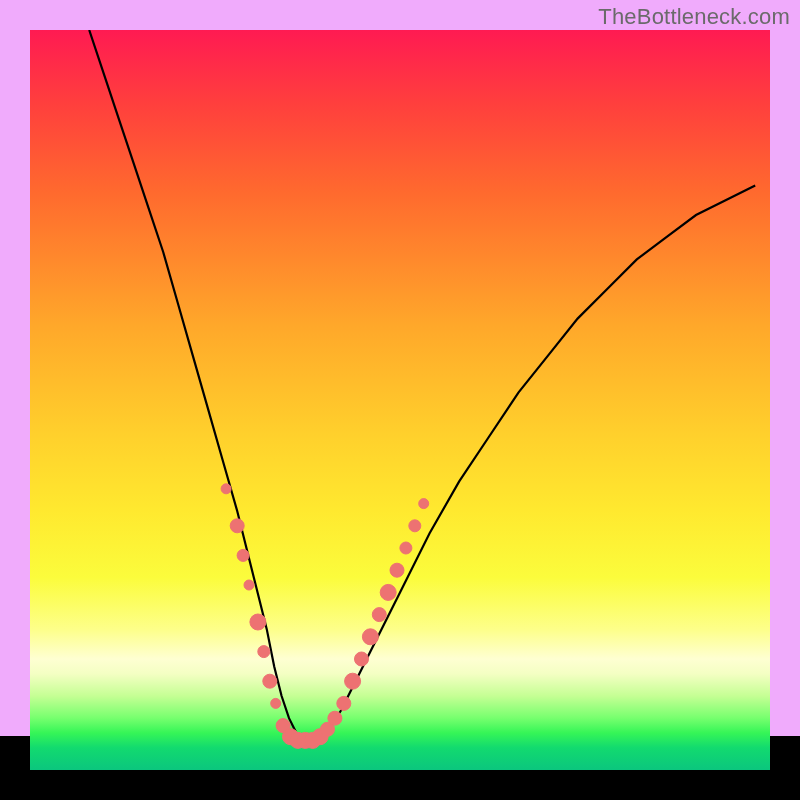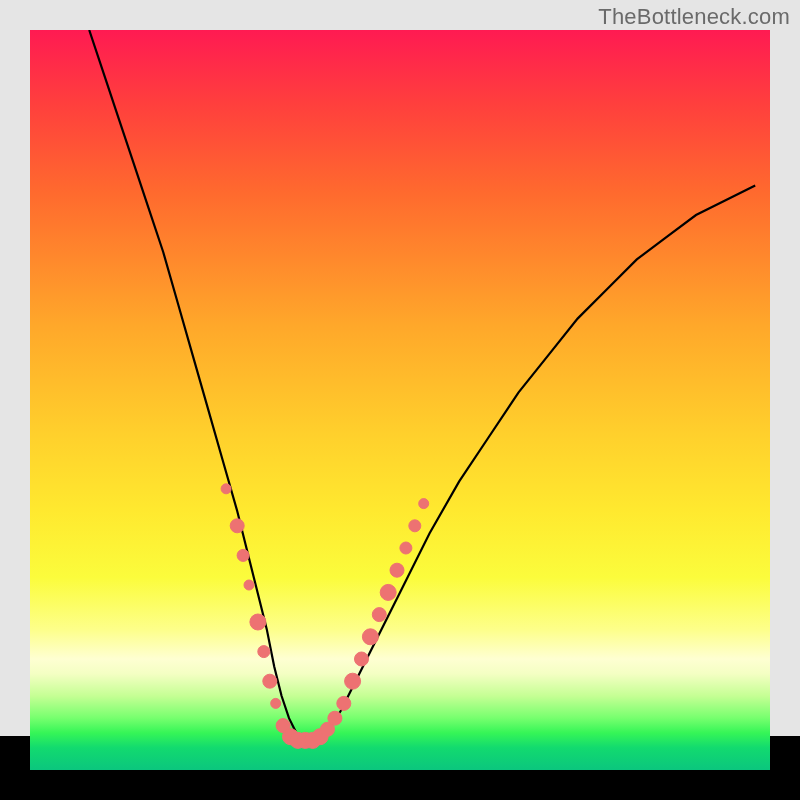--- a/index.html
+++ b/index.html
@@ -8,21 +8,21 @@
     width: 800px;
     height: 800px;
     overflow: hidden;
     background: #000;
     font-family: Arial, Helvetica, sans-serif;
   }
   .frame {
     position: relative;
     width: 800px;
     height: 736px;
-    background: #e5e5e5;
+    background: #f0abfc;
   }
   .watermark {
     position: absolute;
     top: 4px;
     right: 10px;
     color: #6a6a6a;
     font-size: 22px;
     font-weight: 500;
     letter-spacing: 0.2px;
     z-index: 50;

